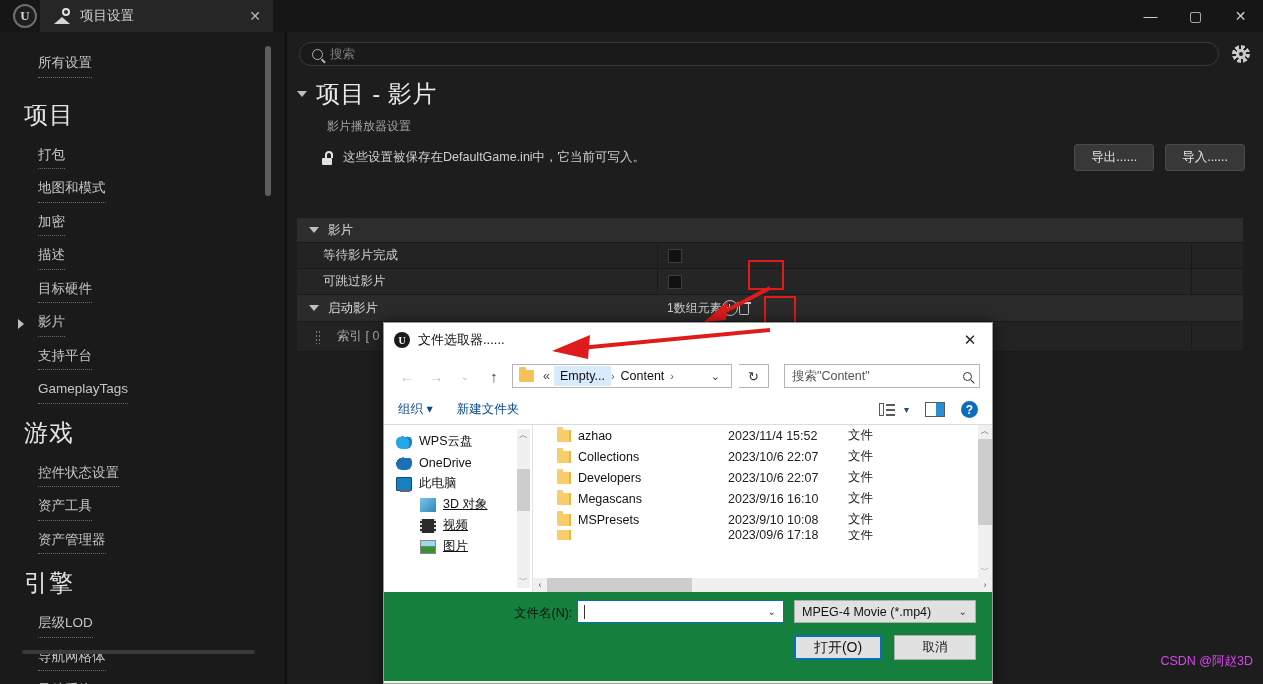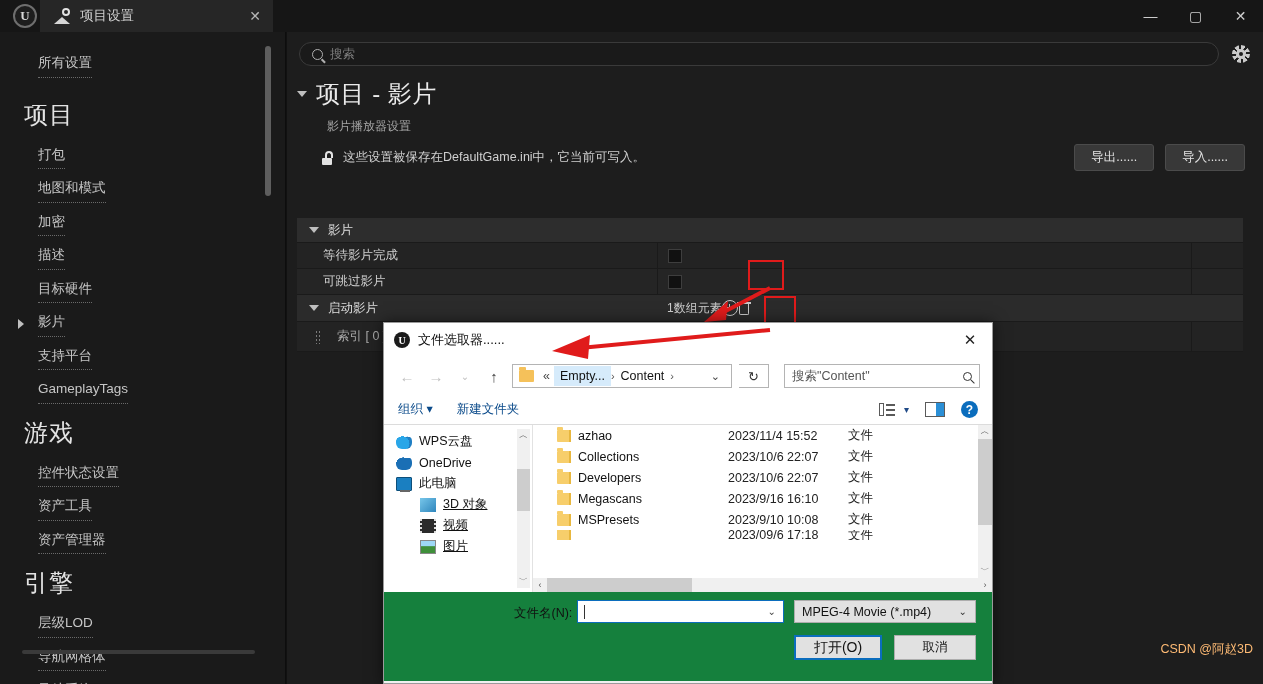--- a/index.html
+++ b/index.html
@@ -328,21 +328,21 @@
     position: absolute; left: 410px; top: 43px; width: 88px; height: 25px;
     border: 2px solid #0b6dbd; background: #e1e1e1; color: #111; font-size: 14px;
     display: flex; align-items: center; justify-content: center; cursor: pointer;
   }
   .btn-cancel {
     position: absolute; left: 510px; top: 43px; width: 82px; height: 25px;
     border: 1px solid #adadad; background: #e1e1e1; color: #111; font-size: 12.5px;
     display: flex; align-items: center; justify-content: center; cursor: pointer;
   }
   .watermark {
-    position: absolute; right: 10px; bottom: 26px; color: #fdba74; font-size: 12.5px;
+    position: absolute; right: 10px; bottom: 14px; color: #d946ef; font-size: 12.5px;
   }
 </style>
 </head>
 <body>
 
 <div id="root">
   <div class="desktop">
     <div class="streak" style="left:40px; top:330px; width:70px; height:360px;"></div>
     <div class="streak" style="left:330px; top:330px; width:120px; height:360px;"></div>
     <div class="streak" style="left:700px; top:330px; width:90px; height:360px;"></div>

